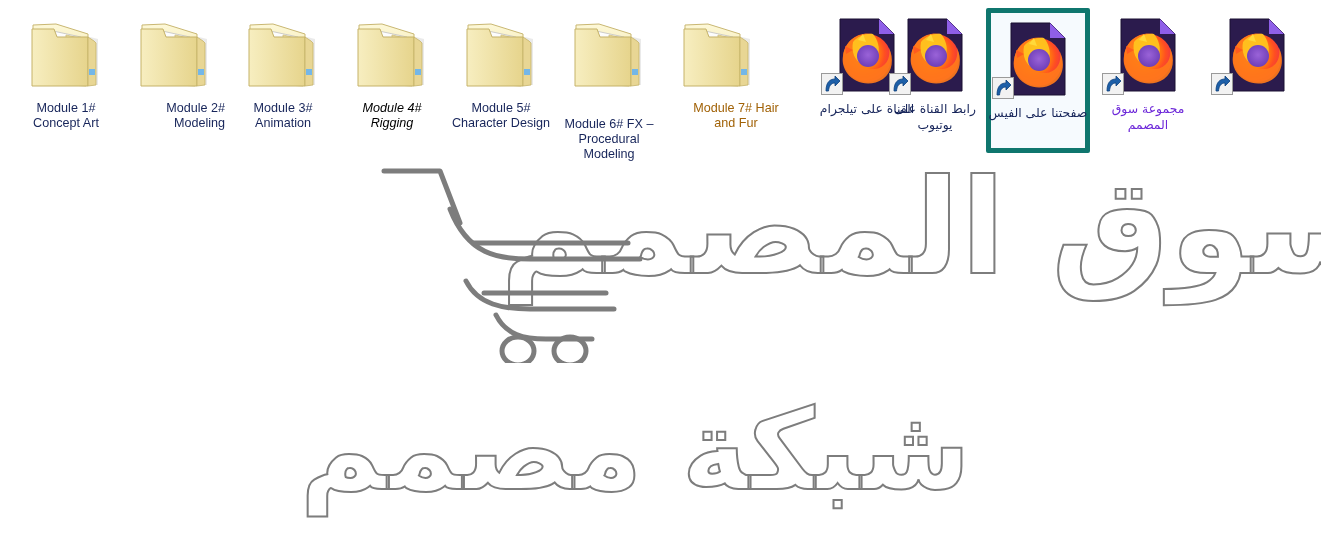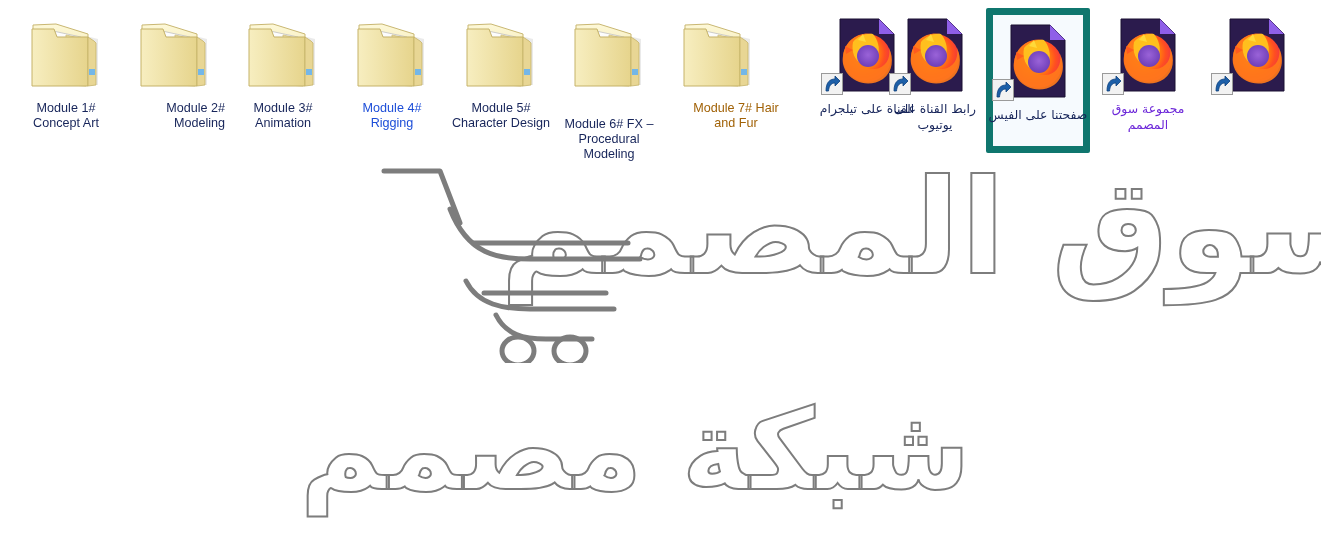--- a/index.html
+++ b/index.html
@@ -78,21 +78,21 @@
     height: 145px;
     display: flex;
     flex-direction: column;
     align-items: center;
     box-sizing: border-box;
     padding-top: 6px;
     border: 1px solid transparent;
     border-radius: 2px;
   }
   .desktop-icon.selected {
-    border: 7px solid #0f766e;
+    border: 5px solid #0f766e;
     background: rgba(205,226,252,0.18);
   }
   .icon-art {
     width: 80px;
     height: 80px;
     position: relative;
     flex: 0 0 auto;
   }
   .icon-label {
     margin-top: 6px;
@@ -335,21 +335,21 @@
     <path d="M40 20 L58 24 L58 70 L40 66 Z" fill="#f3e6ad" stroke="#cdbb78" stroke-width=".8"></path>
 
     <path d="M45 48 L60 50 L60 71 L45 70 Z" fill="#f6ecc2" stroke="#cdbb78" stroke-width=".8"></path>
     <rect x="48" y="62" width="6" height="6" fill="#74b7e8"></rect>
 
     <path d="M6 14 L28 14 L31 22 L62 22 L62 71 L6 71 Z" fill="url(#ff2)" stroke="#c5b268" stroke-width="1"></path>
     <path d="M68 26 L70 28 L70 70 L62 71 L62 22 Z" fill="#e8d694" stroke="#c5b268" stroke-width=".8"></path>
     <rect x="63" y="54" width="6" height="6" fill="#74b7e8"></rect>
   </svg>
         </div>
-        <div class="icon-label" style="color: #1d4ed8;">Module 4# Rigging</div>
+        <div class="icon-label" style="color: #000000; font-style: italic;">Module 4# Rigging</div>
       </div>
       <div class="desktop-icon" style="left: 449px;">
         <div class="icon-art">
   <svg class="folder-svg" width="80" height="80" viewBox="0 0 80 80">
     <defs>
       <linearGradient id="fb" x1="0" y1="0" x2="0" y2="1">
         <stop offset="0" stop-color="#fdf8d8"></stop>
                 <stop offset="1" stop-color="#efdf9a"></stop>
       </linearGradient>
       <linearGradient id="ff2" x1="0" y1="0" x2="1" y2="0">

